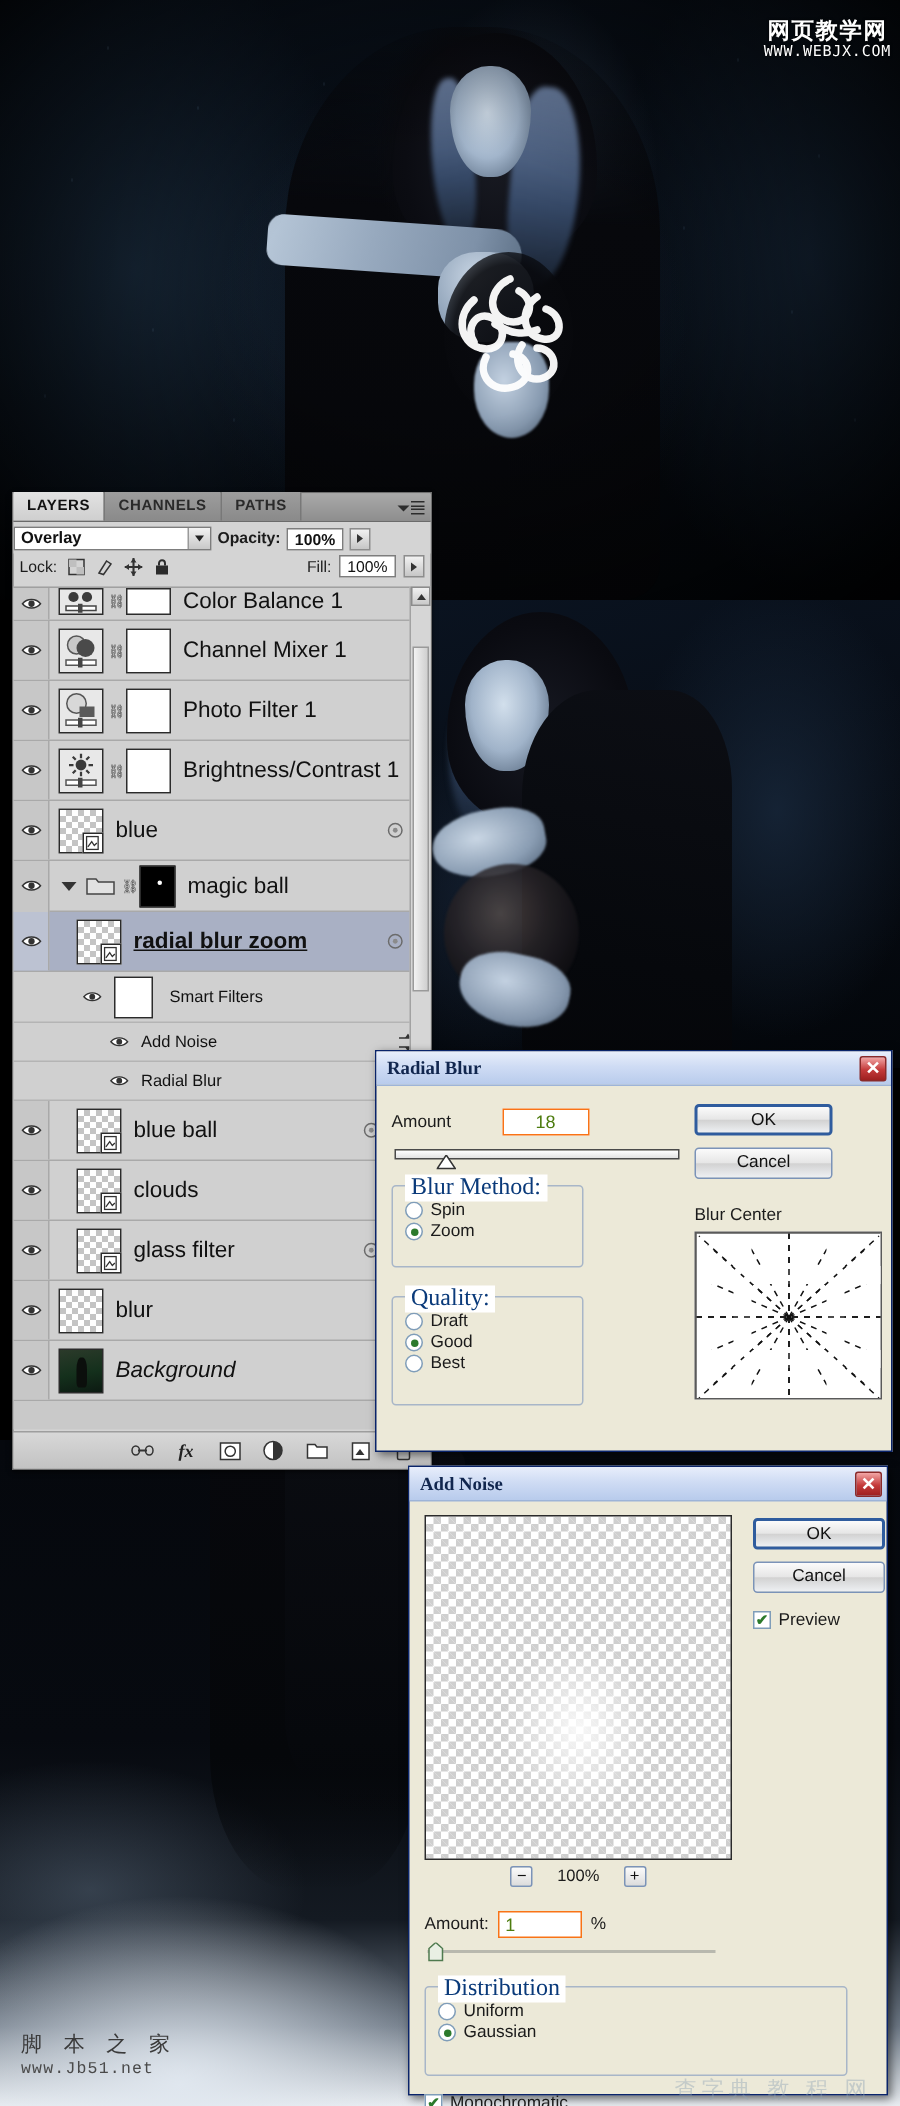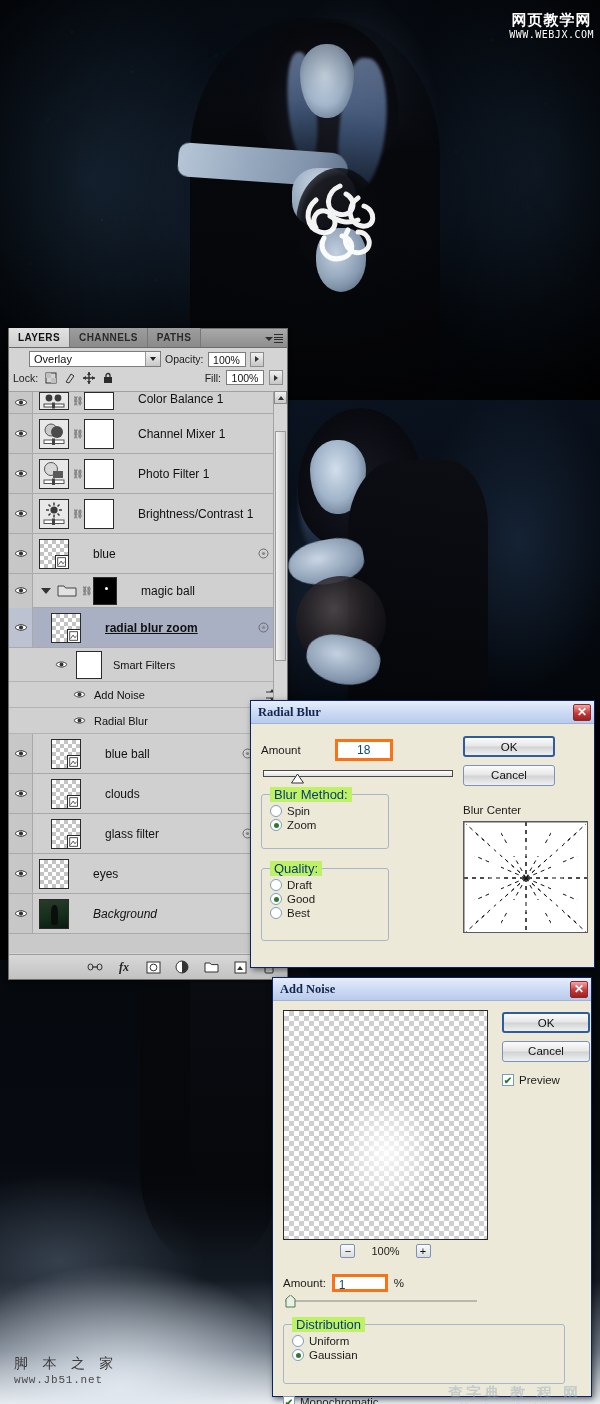--- a/index.html
+++ b/index.html
@@ -163,21 +163,21 @@
     letter-spacing:.5px; text-shadow:0 0 2px #000;
   }
   .wm-bottomleft { position:absolute; left:14px; bottom:16px; line-height:1.35; }
   .wm-bottomleft .cn {
     font-family:"DejaVu Sans", sans-serif; font-size:14px; color:#3a3a3a; letter-spacing:5px; font-weight:normal;
   }
   .wm-bottomleft .en {
     font-family:Liberation Mono, monospace; font-size:11px; color:#4a4a4a; letter-spacing:.8px;
   }
   .wm-dialog { position:absolute; right:10px; bottom:6px; text-align:right; opacity:.42; }
-  .wm-dialog .cn { font-family:"DejaVu Sans", sans-serif; font-size:15px; color:#8fa3b5; letter-spacing:3px;font-weight:bold; }
+  .wm-dialog .cn { font-family:"DejaVu Sans", sans-serif; font-size:15px; color:#8fa3b5; letter-spacing:3px; }
   .wm-dialog .en { font-family:"DejaVu Sans Mono", monospace; font-size:8px; color:#9fb0c0; letter-spacing:.5px; }
 
   
   #layers-panel {
     position:absolute; left:8px; top:328px; width:280px; height:652px;
     background:#d4d4d4; border:1px solid #6e6e6e;
     font-size:11px; color:#1b1b1b;
     box-shadow:0 1px 3px rgba(0,0,0,.6);
   }
   .panel-tabs {
@@ -195,21 +195,21 @@
   .panel-menu {
     position:absolute; right:4px; top:3px; width:18px; height:13px;
     display:flex; align-items:center; justify-content:flex-end; gap:1px;
   }
   .panel-menu .tri { width:0;height:0;border-left:4px solid transparent;border-right:4px solid transparent;border-top:4px solid #2c2c2c;}
   .panel-menu .lines { width:9px; height:9px; display:flex; flex-direction:column; justify-content:space-between;}
   .panel-menu .lines i { display:block; height:1px; background:#2c2c2c; }
 
   .blend-row {
     display:flex; align-items:center; gap:4px;
-    padding:3px 4px 2px 20px; background:#d4d4d4;
+    padding:3px 4px 2px 0; background:#d4d4d4;font-weight:bold;
   }
   .combo {
     flex:0 0 auto; width:132px; height:16px; background:#fff; border:1px solid #7d7d7d;
     display:flex; align-items:center; position:relative; padding-left:4px;
     font-size:11px; color:#111;
   }
   .combo .arrow {
     position:absolute; right:0; top:0; width:15px; height:14px;
     background:linear-gradient(180deg,#f2f2f2,#c8c8c8); border-left:1px solid #9a9a9a;
     display:flex; align-items:center; justify-content:center;
@@ -249,21 +249,21 @@
   .thumb.checker {
     background-image:
       linear-gradient(45deg,#c4c4c4 25%,transparent 25%,transparent 75%,#c4c4c4 75%),
       linear-gradient(45deg,#c4c4c4 25%,transparent 25%,transparent 75%,#c4c4c4 75%);
     background-size:8px 8px; background-position:0 0,4px 4px; background-color:#fff;
   }
   .thumb.adj { background:#e8e8e8; display:flex; align-items:center; justify-content:center; }
   .thumb.masked { background:#fff; }
   .thumb.black { background:#000; }
   .mask-link { width:9px; font-size:9px; color:#333; text-align:center; }
-  .layer-name { padding-left:24px; font-size:12px; color:#111; flex:1; }
+  .layer-name { padding-left:8px; font-size:15px; color:#111; flex:1; }
   .layer-name.bold { font-weight:bold;text-decoration:underline; }
   .layer-name.ital { font-style:italic; }
   .row-right { display:flex; align-items:center; gap:6px; padding-right:4px; }
   .fx { font-style:italic; font-family:"Liberation Serif", serif; font-size:12px; color:#222; font-weight:bold;}
   .caret { width:0;height:0;border-left:4px solid transparent;border-right:4px solid transparent;border-top:5px solid #333; }
   .caret.up { border-top:none; border-bottom:5px solid #333; }
 
   .smartfilter-row {
     display:flex; align-items:center; height:26px; background:#d0d0d0;
     border-bottom:1px solid #b4b4b4;
@@ -308,27 +308,27 @@
     color:#fff; font-size:12px; font-weight:bold; line-height:15px; text-align:center;
     font-family:"Liberation Sans", sans-serif;
   }
   .dlg-body { padding:9px 10px 10px 10px; font-size:11.5px; color:#1b1b1b; position:relative; }
   .xp-btn {
     background:linear-gradient(180deg,#fbfbfb,#e6e6e6 48%,#d2d2d2 52%,#eef0f3);
     border:1px solid #7b93b8; border-radius:3px; font-size:11.5px; color:#111;
     text-align:center; cursor:default;
   }
   .xp-btn.default { border:2px solid #2f5c9e; }
-  .xp-input { background:#fff; border:3px solid #f97316; font-size:12px; color:#0c4a6e; padding:1px 4px; }
+  .xp-input { background:#fff; border:1px solid #f97316; font-size:12px; color:#4d7c0f; padding:1px 4px; }
   .grp {
     border:1px solid #a8b6c8; border-radius:3px; position:relative; background:transparent;
   }
   .grp-title {
-    position:absolute; top:-8px; left:8px; padding:0 4px; background:#bef264;
-    font-size:13px; color:#0a3a7a;
+    position:absolute; top:-8px; left:8px; padding:0 4px; background:#ffffff;
+    font-size:16px; color:#0a3a7a;font-family:Liberation Serif, serif;
   }
   .radio { display:flex; align-items:center; gap:5px; margin:2px 0 2px 8px; font-size:11.5px;}
   .rd {
     width:12px;height:12px;border-radius:50%;background:#fff;border:1px solid #7f9db9;
     display:flex;align-items:center;justify-content:center; flex:0 0 auto;
   }
   .rd.on::after { content:""; width:5px;height:5px;border-radius:50%;background:#2c7a2c; }
   .cbx {
     width:12px;height:12px;background:#fff;border:1px solid #7f9db9; flex:0 0 auto;
     display:flex;align-items:center;justify-content:center; font-size:10px; color:#2c7a2c; font-weight:bold;
@@ -729,21 +729,21 @@
     <div class="layer-row">
       <div class="eye-cell">
         <svg width="14" height="9" viewBox="0 0 14 9">
           <path d="M1 4.5 C4 0.8 10 0.8 13 4.5 C10 8.2 4 8.2 1 4.5 Z" fill="#fff" stroke="#333"></path>
             <circle cx="7" cy="4.5" r="2.1" fill="#333"></circle>
         </svg>
       </div>
       <div class="thumb-wrap">
         <div class="thumb checker"></div>
       </div>
-      <div class="layer-name">eyes</div>
+      <div class="layer-name">blur</div>
       <div class="row-right">
         <span class="fx">fx</span>
         <span class="caret"></span>
       </div>
     </div>
 
     <div class="layer-row">
       <div class="eye-cell">
         <svg width="14" height="9" viewBox="0 0 14 9">
           <path d="M1 4.5 C4 0.8 10 0.8 13 4.5 C10 8.2 4 8.2 1 4.5 Z" fill="#fff" stroke="#333"></path>

